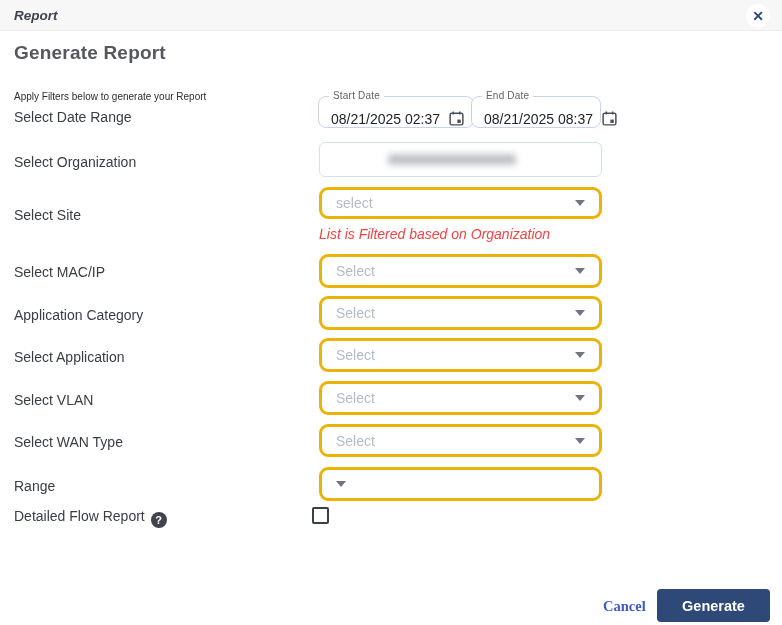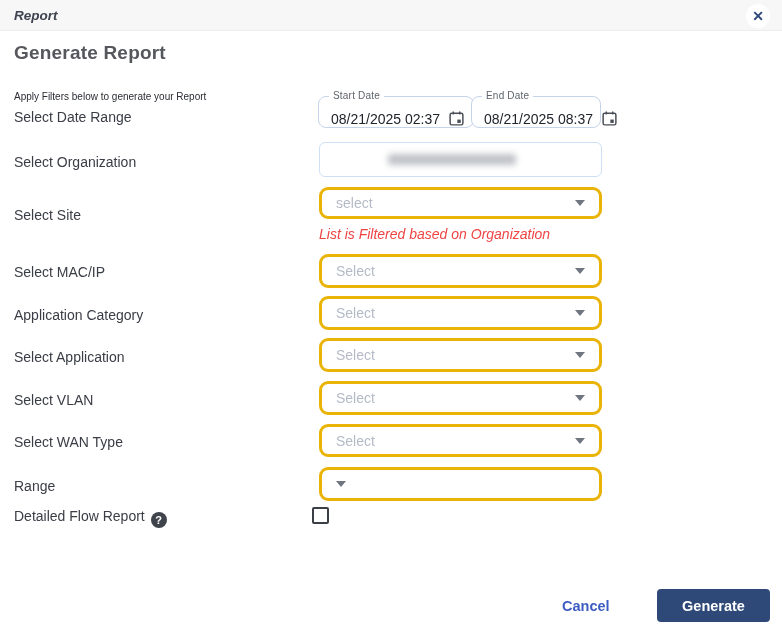--- a/index.html
+++ b/index.html
@@ -111,24 +111,24 @@
   }
   .checkbox {
     position: absolute; left: 312px; top: 507px;
     width: 17px; height: 17px;
     border: 2px solid #3b3f46; border-radius: 2px;
     background: #fff; cursor: pointer;
   }
 
   
   .cancel-link {
-    position: absolute; left: 562px; top: 598px;
+    position: absolute; left: 603px; top: 598px;
     font-size: 14.5px; font-weight: 600; color: #3d5cc2;
     background: none; border: none; cursor: pointer;
-    font-family: Liberation Sans, sans-serif;
+    font-family: Liberation Serif, serif;
   }
   .generate-btn {
     position: absolute; left: 657px; top: 589px;
     width: 113px; height: 33px;
     background: #2e4878; color: #fff;
     border: none; border-radius: 4px;
     font-size: 14.5px; font-weight: 700;
     font-family: Liberation Sans, sans-serif;
     cursor: pointer;
   }

